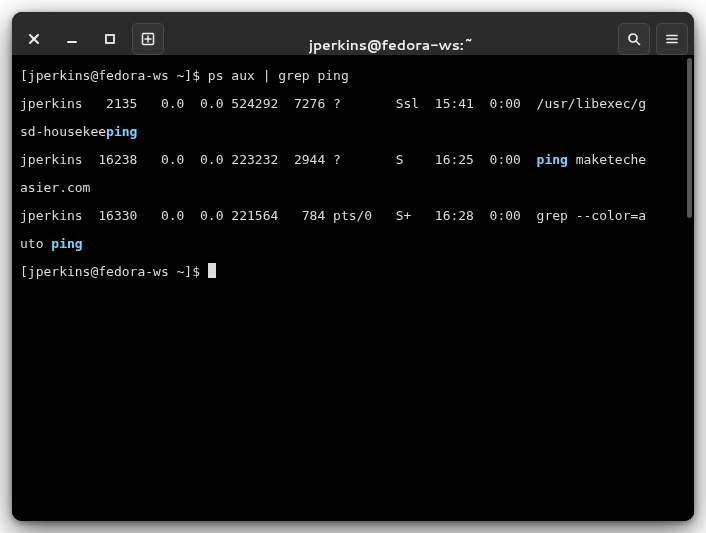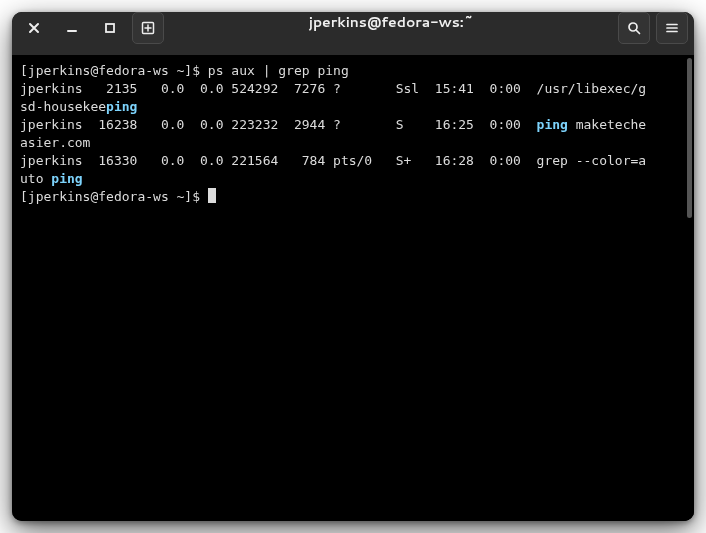--- a/index.html
+++ b/index.html
@@ -20,21 +20,21 @@
       display: flex;
       flex-direction: column;
       overflow: hidden;
       position: relative;
     }
     .titlebar {
       height: 44px;
       background: #2b2b2b;
       border-bottom: 1px solid #000;
       display: flex;
-      align-items: flex-start;
+      align-items: flex-end;
       padding: 0 6px;
       gap: 20px;
       color: #eee;
     }
     .tb-left, .tb-right {
       display: flex;
       align-items: center;
       gap: 6px;
     }
     .tb-title {
@@ -63,21 +63,21 @@
     .terminal-wrap {
       flex: 1;
       display: flex;
       background: #000;
     }
     .terminal {
       flex: 1;
       padding: 6px 8px 6px 8px;
       color: #dcdcdc;
       font-size: 13px;
-      line-height: 18px;
+      line-height: 28px;
       white-space: pre;
       overflow: hidden;
       font-family: "DejaVu Sans Mono", "Liberation Mono", monospace;
     }
     .scrollbar {
       width: 9px;
       background: #000;
       position: relative;
     }
     .scrollbar-thumb {

